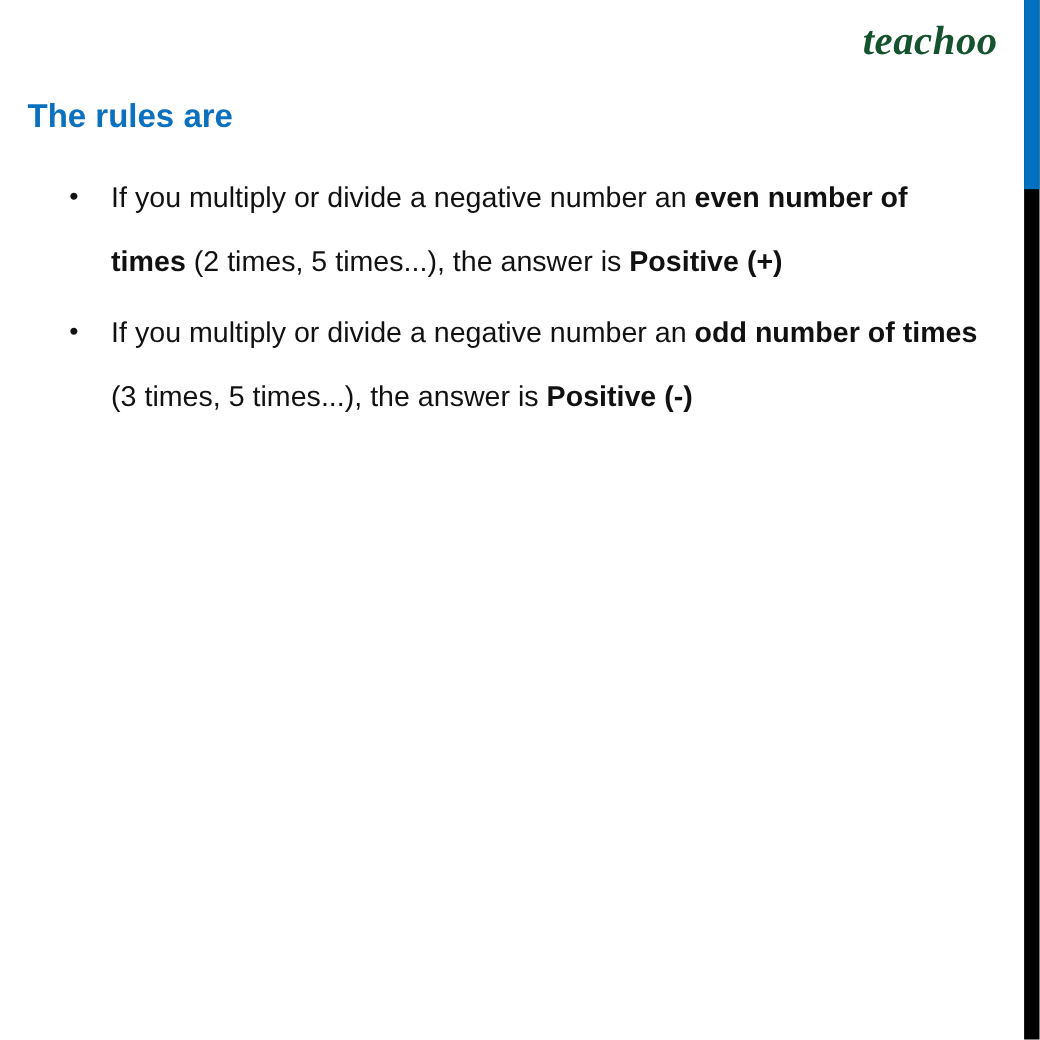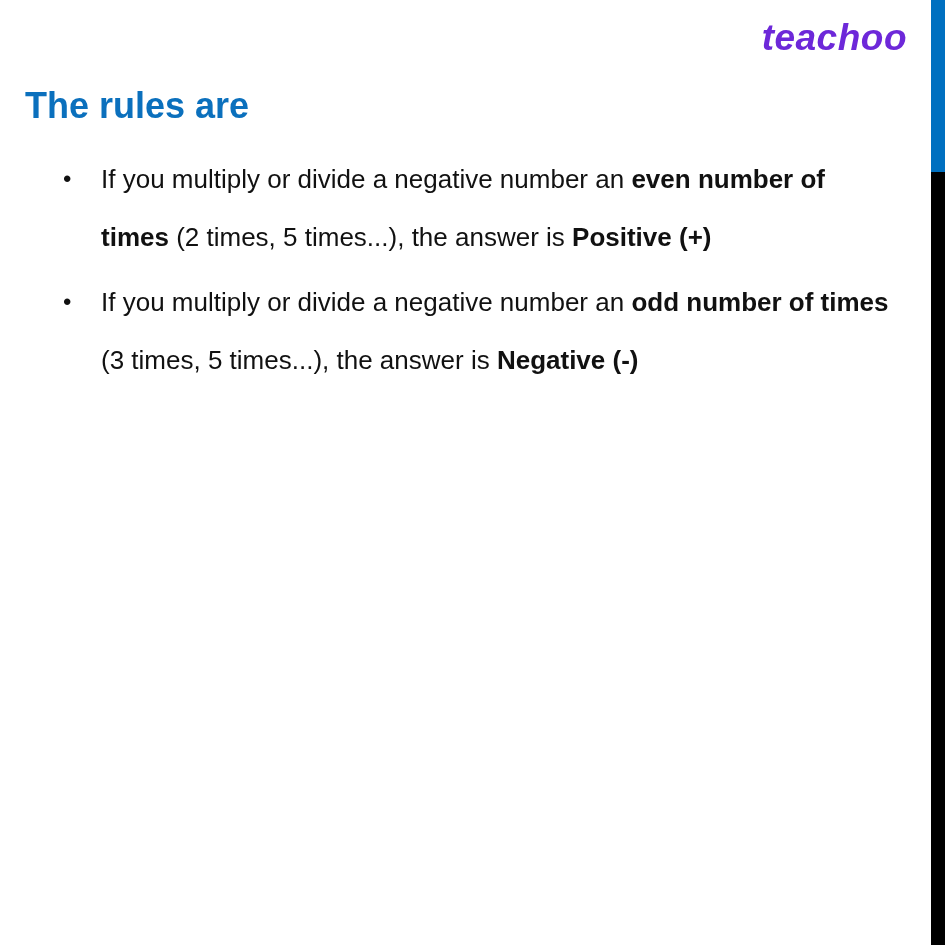--- a/index.html
+++ b/index.html
@@ -12,26 +12,26 @@
       height: 945px;
       position: relative;
       overflow: hidden;
       font-family: "Liberation Sans", "DejaVu Sans", sans-serif;
       color: #111111;
     }
     .logo {
       position: absolute;
       right: 38px;
       top: 14px;
-      font-family: Liberation Sans, sans-serif;
+      font-family: Liberation Serif, serif;
       font-style: italic;
       font-weight: bold;
       font-size: 37px;
       letter-spacing: 0.5px;
-      color: #6d28d9;
+      color: #14532d;
       line-height: 48px;
     }
     .side-bar {
       position: absolute;
       left: 931px;
       top: 0;
       width: 14px;
       height: 945px;
       background: #000000;
     }
@@ -40,21 +40,21 @@
       left: 0;
       top: 0;
       width: 14px;
       height: 172px;
       background: #0070c0;
     }
     .heading {
       position: absolute;
       left: 25px;
       top: 89px;
-      font-size: 36px;
+      font-size: 30px;
       font-weight: bold;
       color: #0b70bd;
       line-height: 34px;
     }
     .rules {
       position: absolute;
       left: 60px;
       top: 150px;
       width: 830px;
       margin: 0;
@@ -88,15 +88,15 @@
 
 <div class="heading">The rules are</div>
 
 <ul class="rules">
   <li class="rule">
     <span class="bullet">•</span>
     <span>If you multiply or divide a negative number an </span><span class="b">even number of times</span><span> (2 times, 5 times...), the answer is </span><span class="b">Positive (+)</span>
   </li>
   <li class="rule">
     <span class="bullet">•</span>
-    <span>If you multiply or divide a negative number an </span><span class="b">odd number of times</span><span> (3 times, 5 times...), the answer is </span><span class="b">Negative (-)</span>
+    <span>If you multiply or divide a negative number an </span><span class="b">odd number of times</span><span> (3 times, 5 times...), the answer is </span><span class="b">Positive (-)</span>
   </li>
 </ul>
 
 </body></html>

